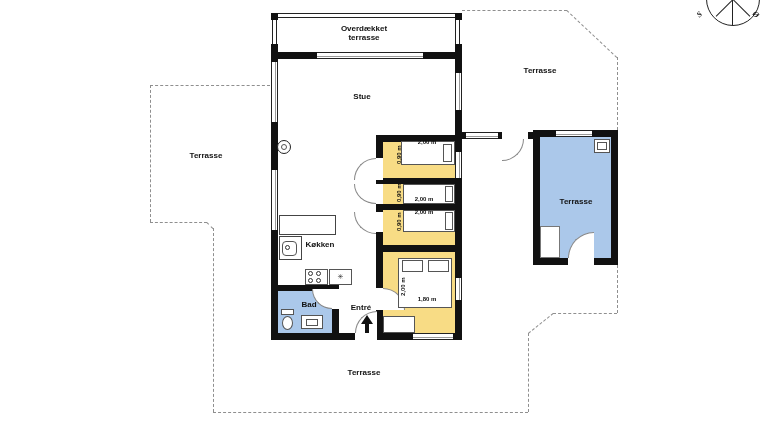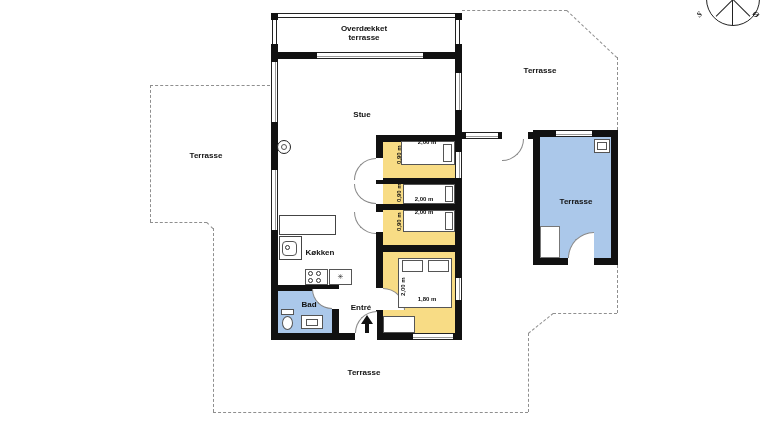--- a/index.html
+++ b/index.html
@@ -154,26 +154,26 @@
   <div class="furn" style="left:281px;top:144px;width:6px;height:6px;border-radius:50%;"></div>
   <div class="furn" style="left:594px;top:139px;width:16px;height:14px;"></div>
   <div class="furn" style="left:597px;top:142px;width:10px;height:8px;"></div>
   <div class="furn" style="left:540px;top:226px;width:20px;height:32px;border-color:#777;"></div>
 
   <div class="abs" style="left:361px;top:315px;width:0;height:0;border-left:6px solid transparent;border-right:6px solid transparent;border-bottom:9px solid #111;"></div>
   <div class="abs" style="left:365px;top:323px;width:4px;height:10px;background:#111;"></div>
 
   <div class="lbl" style="left:364px;top:24px;">Overdækket</div>
   <div class="lbl" style="left:364px;top:33px;">terrasse</div>
-  <div class="lbl" style="left:362px;top:110px;">Stue</div>
+  <div class="lbl" style="left:362px;top:92px;">Stue</div>
   <div class="lbl" style="left:206px;top:151px;">Terrasse</div>
   <div class="lbl" style="left:540px;top:66px;">Terrasse</div>
   <div class="lbl" style="left:364px;top:368px;">Terrasse</div>
   <div class="lbl" style="left:576px;top:197px;">Terrasse</div>
-  <div class="lbl" style="left:320px;top:248px;">Køkken</div>
+  <div class="lbl" style="left:320px;top:240px;">Køkken</div>
   <div class="lbl" style="left:309px;top:300px;">Bad</div>
   <div class="lbl" style="left:361px;top:303px;">Entré</div>
 
   <div class="meas-c" style="left:427px;top:139px;">2,00 m</div>
   <div class="meas-r" style="left:403px;top:157px;">0,90 m</div>
   <div class="meas-c" style="left:424px;top:196px;">2,00 m</div>
   <div class="meas-r" style="left:403px;top:195px;">0,90 m</div>
   <div class="meas-c" style="left:424px;top:209px;">2,00 m</div>
   <div class="meas-r" style="left:403px;top:224px;">0,90 m</div>
   <div class="meas-r" style="left:407px;top:289px;">2,00 m</div>

